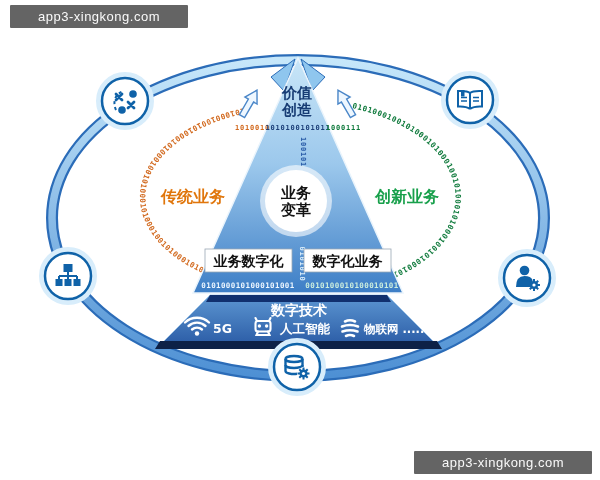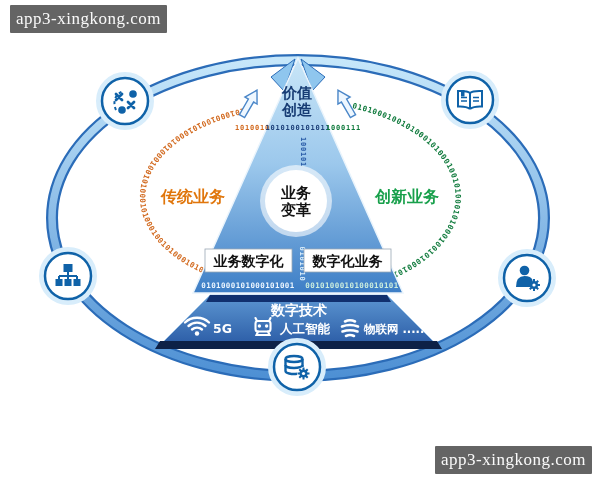--- a/index.html
+++ b/index.html
@@ -2,22 +2,22 @@
 <html><head>
 <meta charset="utf-8">
 <style>
   html,body{margin:0;padding:0;background:#ffffff;}
   .stage{
     position:relative;width:600px;height:480px;background:#ffffff;overflow:hidden;
     font-family:"DejaVu Sans","Liberation Sans",sans-serif;
   }
   .watermark{
     position:absolute;background:#646464;color:#fafafa;
-    font-size:17px;letter-spacing:.5px;padding:4px 6px;border-radius:1px;
-    font-family:Liberation Serif, serif;
+    font-size:13px;letter-spacing:.5px;padding:4px 28px;border-radius:1px;
+    font-family:Liberation Sans, sans-serif;
   }
   .wm-tl{top:5px;left:10px;}
   .wm-br{bottom:6px;right:8px;}
   svg{position:absolute;top:0;left:0;}
   text{user-select:none;}
   .cjk-bold{font-weight:bold;font-family:"DejaVu Sans","Liberation Sans",sans-serif;}
   .digits{font-family:"DejaVu Sans Mono","Liberation Mono",monospace;font-weight:bold;}
 </style>
 </head>
 <body>

